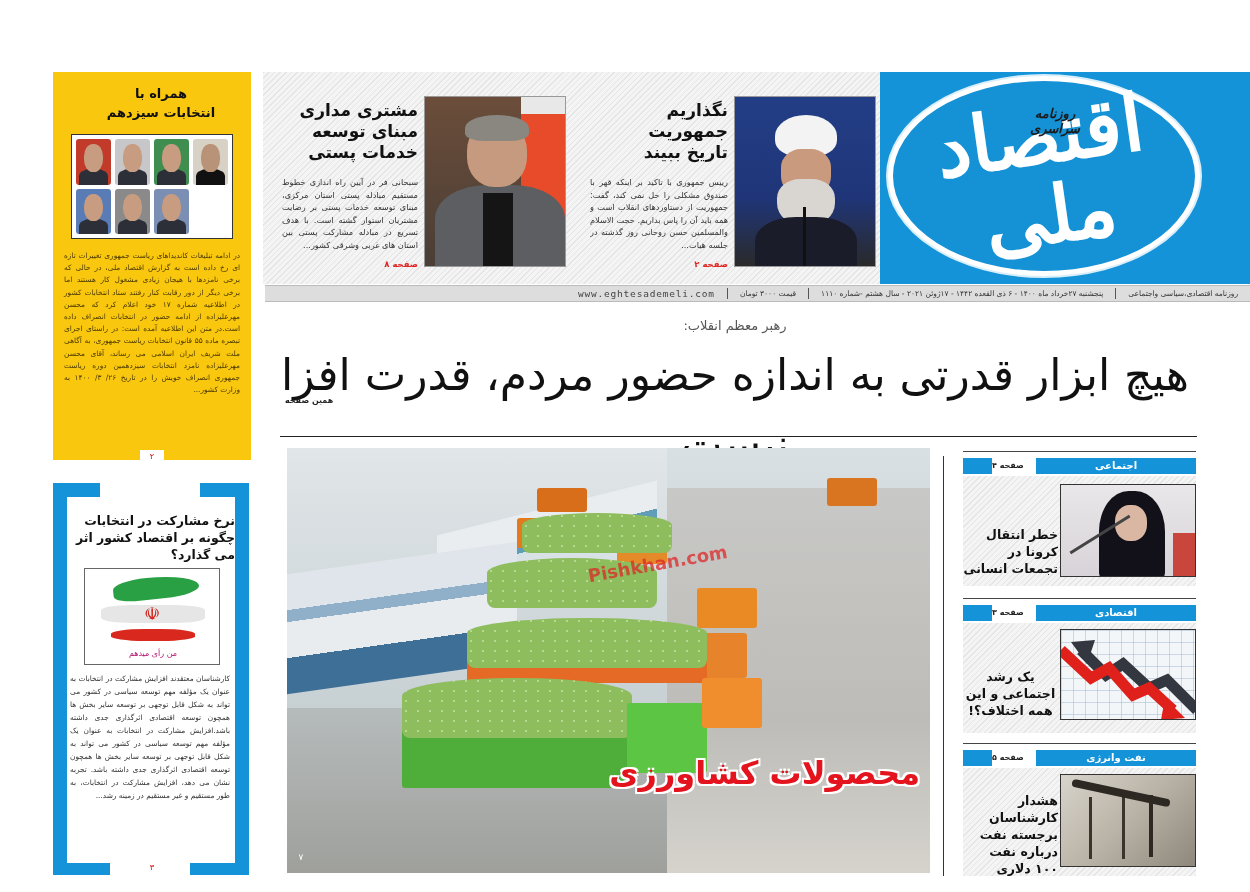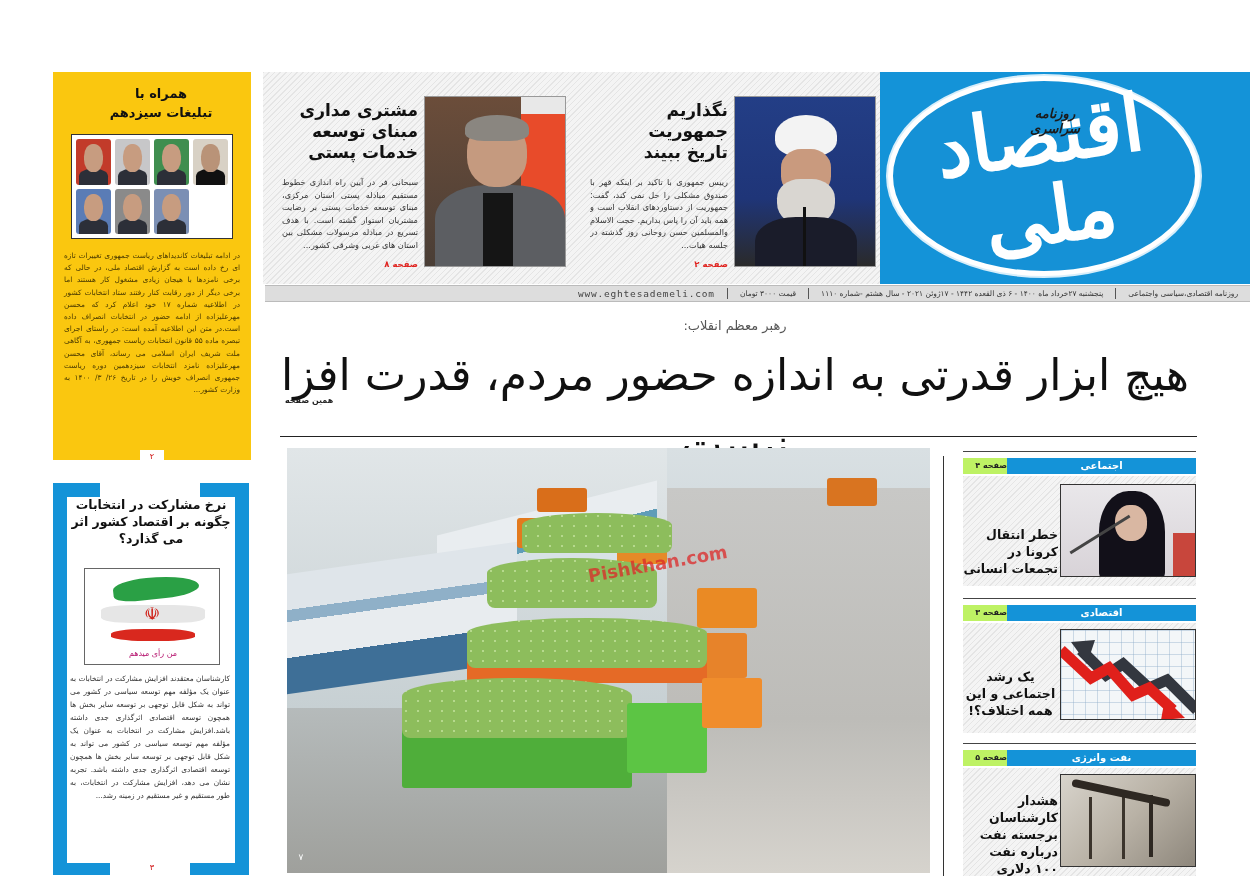--- a/index.html
+++ b/index.html
@@ -103,21 +103,21 @@
     text-shadow: 2px 2px 0 #fff, -2px -2px 0 #fff, 2px -2px 0 #fff, -2px 2px 0 #fff;
   }
   #photo-page-num { left: 294px; top: 852px; width: 14px; height: 14px; color: #fff; font-size: 9px; text-align: center; }
 
   #center-divider { left: 943px; top: 456px; width: 1px; height: 420px; background: #333; }
 
   
   .sec-rule { position: absolute; left: 963px; width: 233px; height: 1px; background: #444; }
   .sec-bar { position: absolute; left: 963px; width: 233px; height: 16px; background: #1493d8; display: flex; direction: rtl; }
   .sec-bar .title { flex: 1; color: #fff; font-size: 10px; font-weight: bold; text-align: center; line-height: 16px; }
-  .sec-bar .page { width: 44px; background: #bef264; color: #222; font-size: 8px; font-weight: bold; text-align: right; line-height: 16px; }
+  .sec-bar .page { width: 44px; background: #ffffff; color: #222; font-size: 8px; font-weight: bold; text-align: left; line-height: 16px; margin-left: 29px; }
   .sec-bg { position: absolute; left: 963px; width: 233px; }
   .sec-photo { position: absolute; left: 1060px; width: 136px; border: 1px solid #333; overflow: hidden; }
   .sec-headline { position: absolute; left: 963px; width: 95px; color: #111; font-weight: bold; font-size: 12.5px; line-height: 17px; direction: rtl; text-align: right; }
 
   #photo-social { top: 484px; height: 93px; background: linear-gradient(180deg,#e9e7ea 0%,#d8d3d8 100%); }
   #photo-social .hijab { left: 38px; top: 6px; width: 66px; height: 90px; border-radius: 45% 45% 10% 10%; background: #121019; }
   #photo-social .face { left: 54px; top: 20px; width: 32px; height: 36px; border-radius: 45%; background: #d9b7a2; }
   #photo-social .micline { left: 4px; top: 48px; width: 70px; height: 3px; background: #444; transform: rotate(-32deg); }
   #photo-social .redbox { left: 112px; top: 48px; width: 24px; height: 45px; background: #c8463c; }
 
@@ -137,21 +137,21 @@
   .cand { border-radius: 3px; position: relative; overflow: hidden; }
   .cand .head { position: absolute; left: 22%; top: 12%; width: 56%; height: 60%; border-radius: 45%; background: #c79c80; }
   .cand .body { position: absolute; left: 8%; top: 66%; width: 84%; height: 40%; border-radius: 40% 40% 0 0; background: #2c2f38; }
   #yellow-body { left: 64px; top: 250px; width: 176px; direction: rtl; text-align: justify; color: #4a3a00; font-size: 7.4px; line-height: 12.2px; }
   #yellow-num { left: 140px; top: 450px; width: 24px; height: 14px; background: #fff; color: #c00; font-size: 8px; text-align: center; line-height: 14px; }
 
   #blue-box { left: 53px; top: 483px; width: 196px; height: 392px; background: #1493d8; }
   #blue-inner { left: 67px; top: 497px; width: 168px; height: 366px; background: #fff; }
   #blue-notch-top { left: 100px; top: 483px; width: 100px; height: 14px; background: #fff; }
   #blue-notch-bot { left: 110px; top: 863px; width: 80px; height: 12px; background: #fff; }
-  #blue-title { left: 67px; top: 496px; width: 168px; text-align: center; direction: rtl; color: #111; font-weight: bold; font-size: 12.5px; line-height: 17px; }
+  #blue-title { left: 67px; top: 512px; width: 168px; direction: rtl; color: #111; font-weight: bold; font-size: 12.5px; line-height: 17px; }
   #flag-image { left: 84px; top: 568px; width: 136px; height: 97px; border: 1px solid #666; background: #fff; overflow: hidden; }
   #flag-image .g { left: 28px; top: 8px; width: 86px; height: 22px; background: #2aa045; border-radius: 40% 60% 40% 30%; transform: rotate(-6deg); }
   #flag-image .w { left: 16px; top: 36px; width: 104px; height: 18px; background: #e6e6e6; border-radius: 30%; }
   #flag-image .emb { left: 56px; top: 34px; width: 22px; height: 22px; color: #d0231b; font-size: 18px; text-align: center; line-height: 22px; font-weight: bold; }
   #flag-image .r { left: 26px; top: 60px; width: 84px; height: 12px; background: #d9281e; border-radius: 40%; }
   #flag-image .slogan { left: 0; top: 80px; width: 136px; text-align: center; color: #b5126d; font-size: 8px; font-weight: normal; direction: rtl; }
   #blue-body { left: 70px; top: 672px; width: 160px; direction: rtl; text-align: justify; color: #333; font-size: 7.4px; line-height: 13px; }
   #blue-num { left: 140px; top: 862px; width: 24px; height: 12px; color: #c00; font-size: 8px; text-align: center; line-height: 12px; }
 </style>
 </head>
@@ -184,21 +184,21 @@
   <div class="abs suit"></div>
   <div class="abs shirt"></div>
   <div class="abs face"></div>
   <div class="abs hair"></div>
 </div>
 <div class="abs lead-headline" style="left:290px; top:100px; width:128px;">
   <div>مشتری مداری</div>
   <div>مبنای توسعه</div>
   <div>خدمات پستی</div>
 </div>
-<div class="abs lead-body" style="left:282px; top:176px; width:136px; height:80px; overflow:hidden;">سبحانی فر در آیین راه اندازی خطوط مستقیم مبادله پستی استان مرکزی، مبنای توسعه خدمات پستی بر رضایت مشتریان استوار گشته است. با هدف تسریع در مبادله مرسولات مشکلی بین استان های غربی وشرقی کشور...</div>
+<div class="abs lead-body" style="left:282px; top:176px; width:136px; height:80px; overflow:hidden;">سبحانی فر در آیین راه اندازی خطوط مستقیم مبادله پستی استان مرکزی، مبنای توسعه خدمات پستی بر رضایت مشتریان استوار گشته است. با هدف تسریع در مبادله مشارکت پستی بین استان های غربی وشرقی کشور...</div>
 <div class="abs page-ref" style="left:282px; top:259px; width:136px;">صفحه ۸</div>
 
 <div id="info-strip" class="abs">
   <span class="cell">روزنامه اقتصادی،سیاسی واجتماعی</span>
   <span class="cell">پنجشنبه ۲۷خرداد ماه ۱۴۰۰ - ۶ ذی القعده ۱۴۴۲ - ۱۷ژوئن ۲۰۲۱ - سال هشتم -شماره ۱۱۱۰</span>
   <span class="cell">قیمت ۳۰۰۰ تومان</span>
   <span class="cell web">www.eghtesademeli.com</span>
 </div>
 
 <div id="kicker" class="abs">رهبر معظم انقلاب:</div>
@@ -224,20 +224,21 @@
   <div class="truck" style="left:180px; top:195px; width:240px; height:40px; background:#e56a26;"></div>
   <div class="cargo" style="left:180px; top:170px; width:240px; height:50px;"></div>
   <div class="truck" style="left:115px; top:265px; width:230px; height:75px; background:#4fae3a;"></div>
   <div class="cargo" style="left:115px; top:230px; width:230px; height:60px;"></div>
   <div class="truck" style="left:340px; top:255px; width:80px; height:70px; background:#5cc544;"></div>
   <div class="truck" style="left:415px; top:230px; width:60px; height:50px; background:#f08d2c;"></div>
 
   <div class="abs watermark">Pishkhan.com</div>
 </div>
 <div id="photo-caption" class="abs">
+  <div>محصولات کشاورزی</div>
 </div>
 <div id="photo-page-num" class="abs">۷</div>
 
 <div id="center-divider" class="abs"></div>
 
 <div class="sec-rule" style="top:451px;"></div>
 <div class="sec-bar" style="top:458px;">
   <span class="title">اجتماعی</span>
   <span class="page">صفحه ۴</span>
 </div>
@@ -288,21 +289,21 @@
 <div class="sec-headline" style="top:792px;">
   <div>هشدار کارشناسان</div>
   <div>برجسته نفت</div>
   <div>درباره نفت</div>
   <div>۱۰۰ دلاری</div>
 </div>
 
 <div id="yellow-box" class="abs"></div>
 <div id="yellow-title" class="abs">
   <div>همراه با</div>
-  <div>تبلیغات سیزدهم</div>
+  <div>انتخابات سیزدهم</div>
 </div>
 <div id="candidates" class="abs">
   <div class="cand" style="background:#c23b2a;">
       <div class="body"></div>
       <div class="head"></div>
     </div>
   <div class="cand" style="background:#c7c7c9;">
       <div class="body"></div>
       <div class="head"></div>
     </div>

